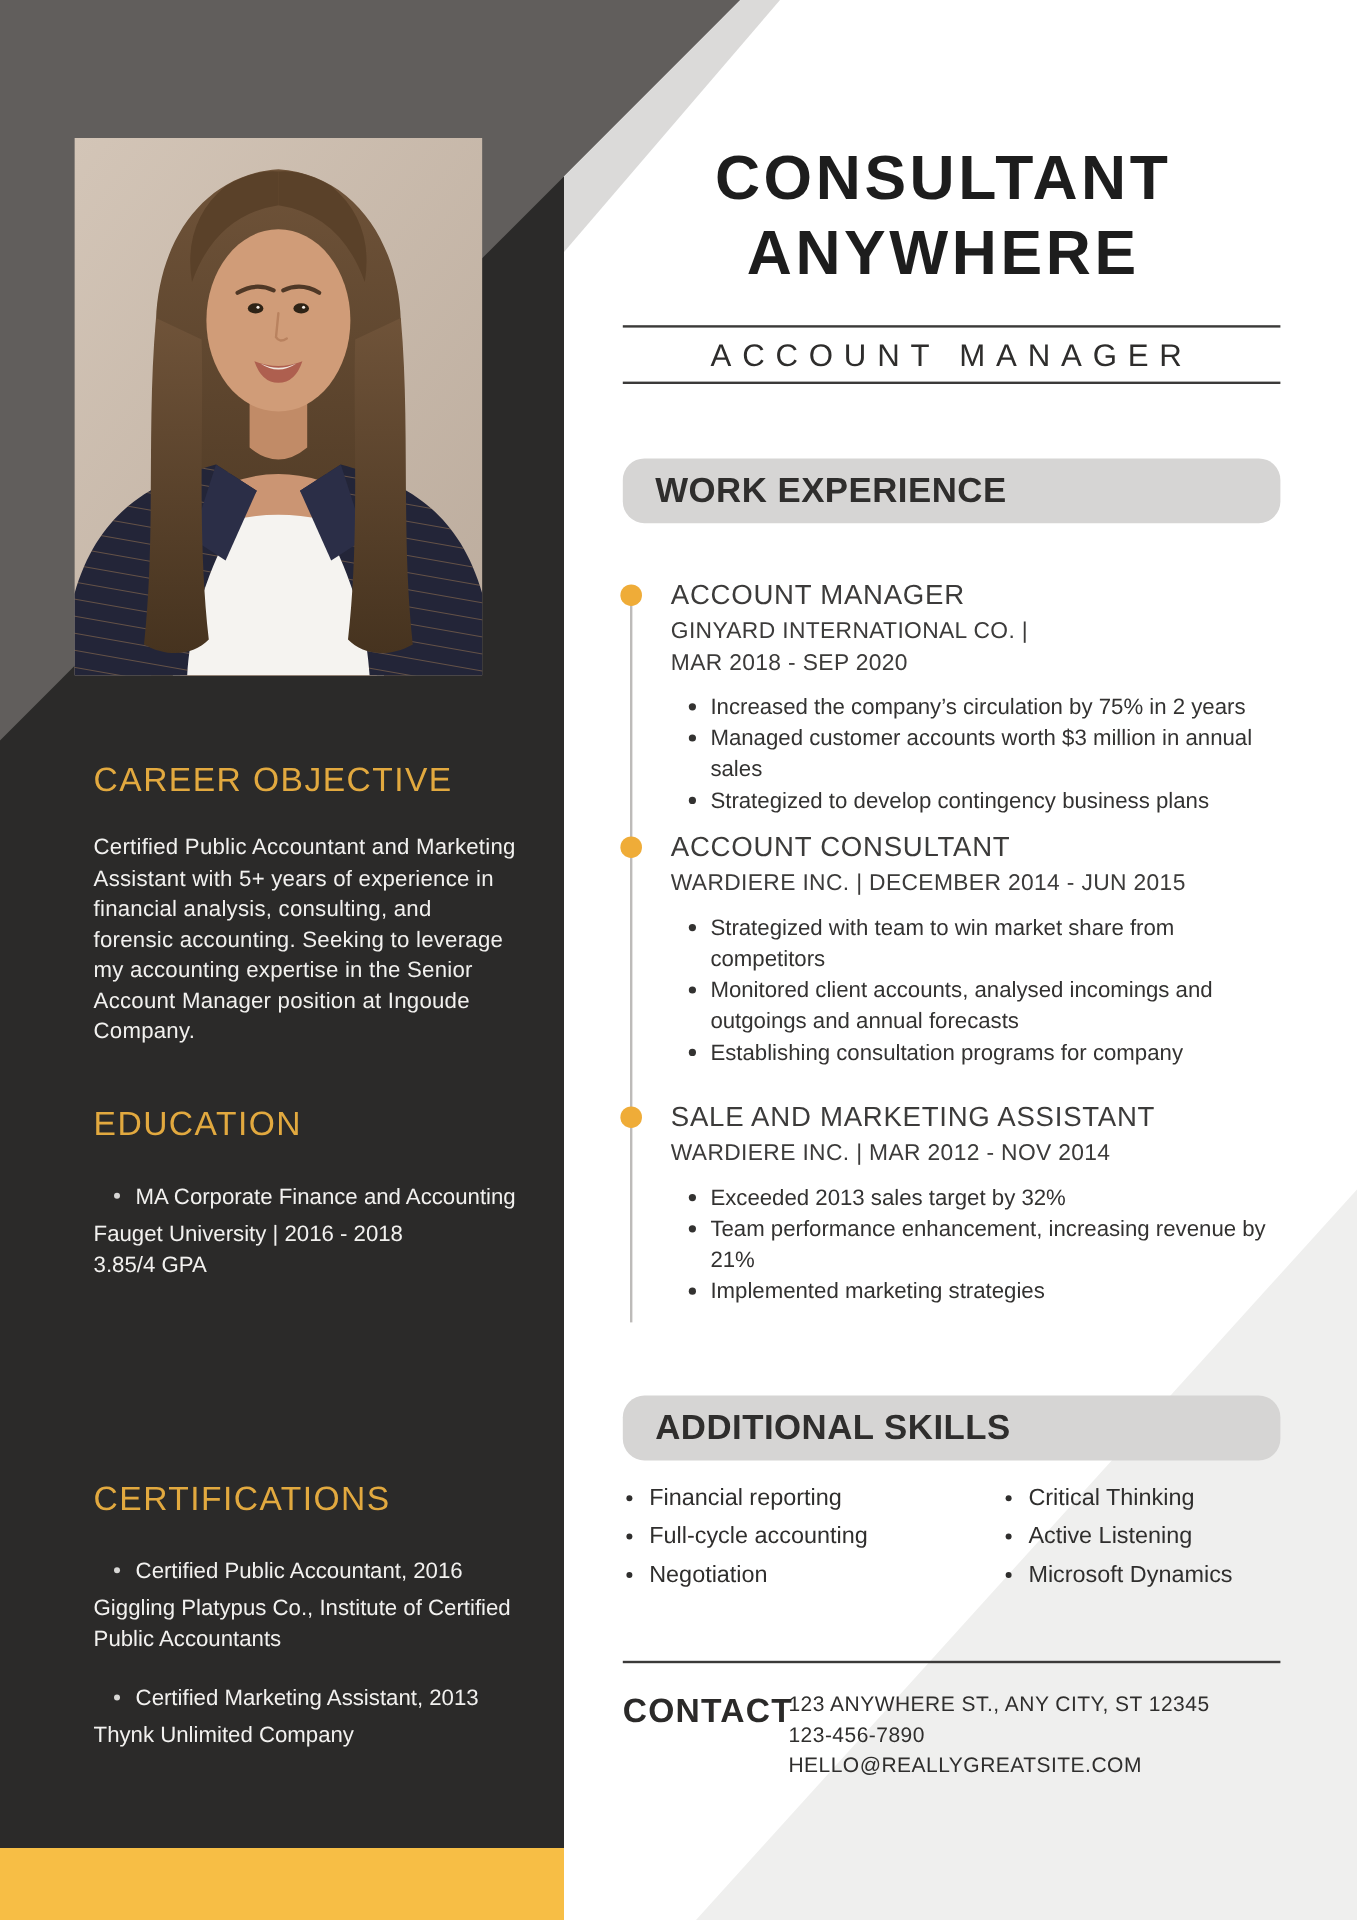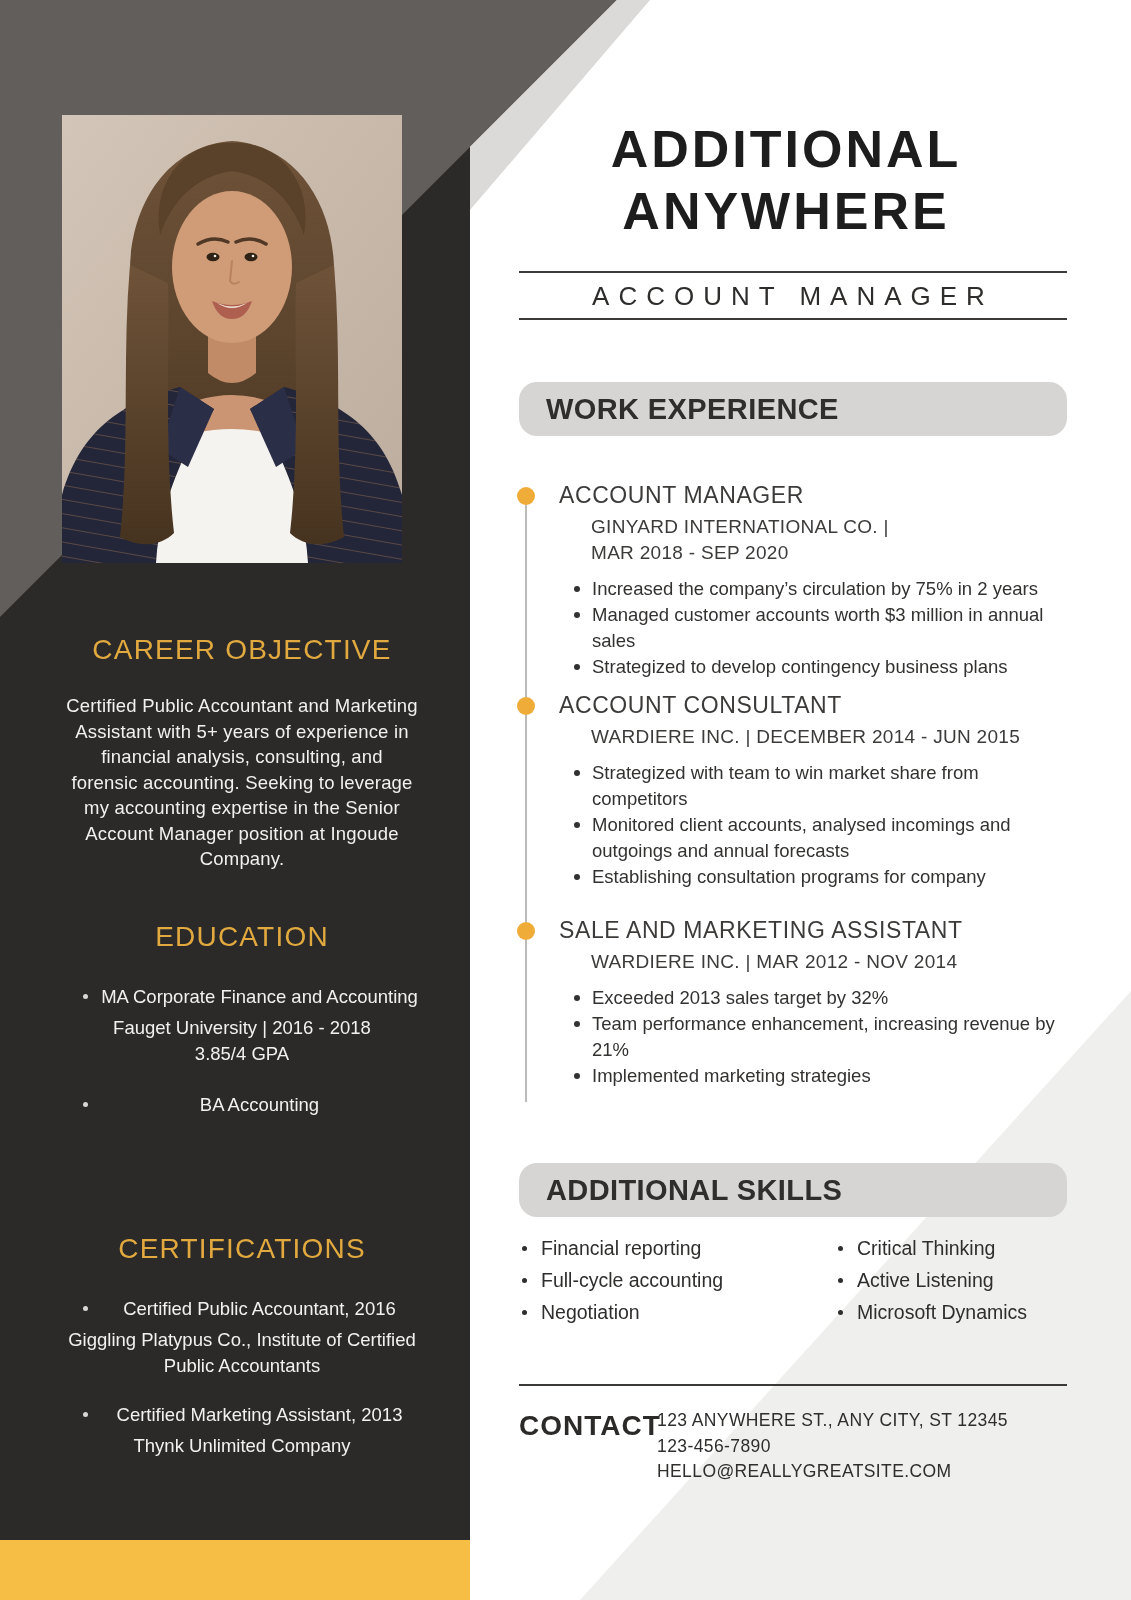--- a/index.html
+++ b/index.html
@@ -33,21 +33,21 @@
     pointer-events: none;
   }
   .photo-frame {
     position: absolute; left: 62px; top: 115px;
     width: 340px; height: 448px;
     z-index: 2;
   }
   .photo-frame svg { display: block; }
 
   
-  .sidebar-content { position: absolute; left: 4px; top: 0; width: 384px; height: 1600px; z-index: 3; text-align: center; }
+  .sidebar-content { position: absolute; left: 16px; top: 0; width: 384px; height: 1600px; z-index: 3; }
   .side-section { position: absolute; left: 62px; width: 352px; }
   .side-heading {
     font-size: 28px; font-weight: 400; letter-spacing: 1.2px;
     color: #E2A93F;
   }
   .side-body {
     margin-top: 27px;
     font-size: 18.5px; line-height: 25.5px; color: #F2F1EF;
     letter-spacing: 0.2px;
   }
@@ -98,21 +98,21 @@
   }
   .job { position: relative; padding-left: 42px; }
   .job-1 { margin-bottom: 10px; }
   .job-2 { margin-bottom: 25px; }
   .timeline-dot {
     position: absolute; left: 0; top: 7px;
     width: 18px; height: 18px; border-radius: 50%;
     background: #EFAC38;
   }
   .job-title { font-size: 23px; line-height: 30px; color: #3C3B3A; letter-spacing: 0.6px; font-weight: 400; margin-bottom: 4px; }
-  .job-meta { font-size: 19px; line-height: 26px; color: #3C3B3A; letter-spacing: 0.3px; margin-left: 32px; }
+  .job-meta { font-size: 19px; line-height: 26px; color: #3C3B3A; letter-spacing: 0.3px; }
   .job-bullets { list-style: none; margin-top: 10px; margin-bottom: 6px; }
   .job-bullets li {
     position: relative; padding-left: 33px;
     font-size: 18.5px; line-height: 26px; color: #333231;
   }
   .job-bullets li::before {
     content: ""; position: absolute; left: 15px; top: 10px;
     width: 6px; height: 6px; border-radius: 50%; background: #333231;
   }
 
@@ -218,37 +218,36 @@
     <div class="side-section" style="top: 634px;">
       <div class="side-heading">CAREER OBJECTIVE</div>
       <div class="side-body">Certified Public Accountant and Marketing Assistant with 5+ years of experience in financial analysis, consulting, and forensic accounting. Seeking to leverage my accounting expertise in the Senior Account Manager position at Ingoude Company.</div>
     </div>
 
     <div class="side-section" style="top: 921px;">
       <div class="side-heading">EDUCATION</div>
       <div class="side-gap-lg side-item">MA Corporate Finance and Accounting</div>
       <div class="side-plain">Fauget University | 2016 - 2018</div>
       <div class="side-plain" style="margin-top:0;">3.85/4 GPA</div>
-      <div class="edu-item2 side-item">BA Accounting</div>
     </div>
 
     <div class="side-section" style="top: 1233px;">
       <div class="side-heading">CERTIFICATIONS</div>
       <div class="side-gap-lg side-item">Certified Public Accountant, 2016</div>
       <div class="side-plain">Giggling Platypus Co., Institute of Certified Public Accountants</div>
       <div class="cert-item2 side-item">Certified Marketing Assistant, 2013</div>
       <div class="side-plain">Thynk Unlimited Company</div>
     </div>
 
   </div>
 
   <div class="main-content">
 
     <div class="name-block">
-      <div>ADDITIONAL</div>
+      <div>CONSULTANT</div>
       <div>ANYWHERE</div>
     </div>
 
     <div class="rule rule-top"></div>
     <div class="profile-title">ACCOUNT MANAGER</div>
     <div class="rule rule-bottom"></div>
 
     <div class="section-band band-we">
       <span class="band-label">WORK EXPERIENCE</span>
     </div>

